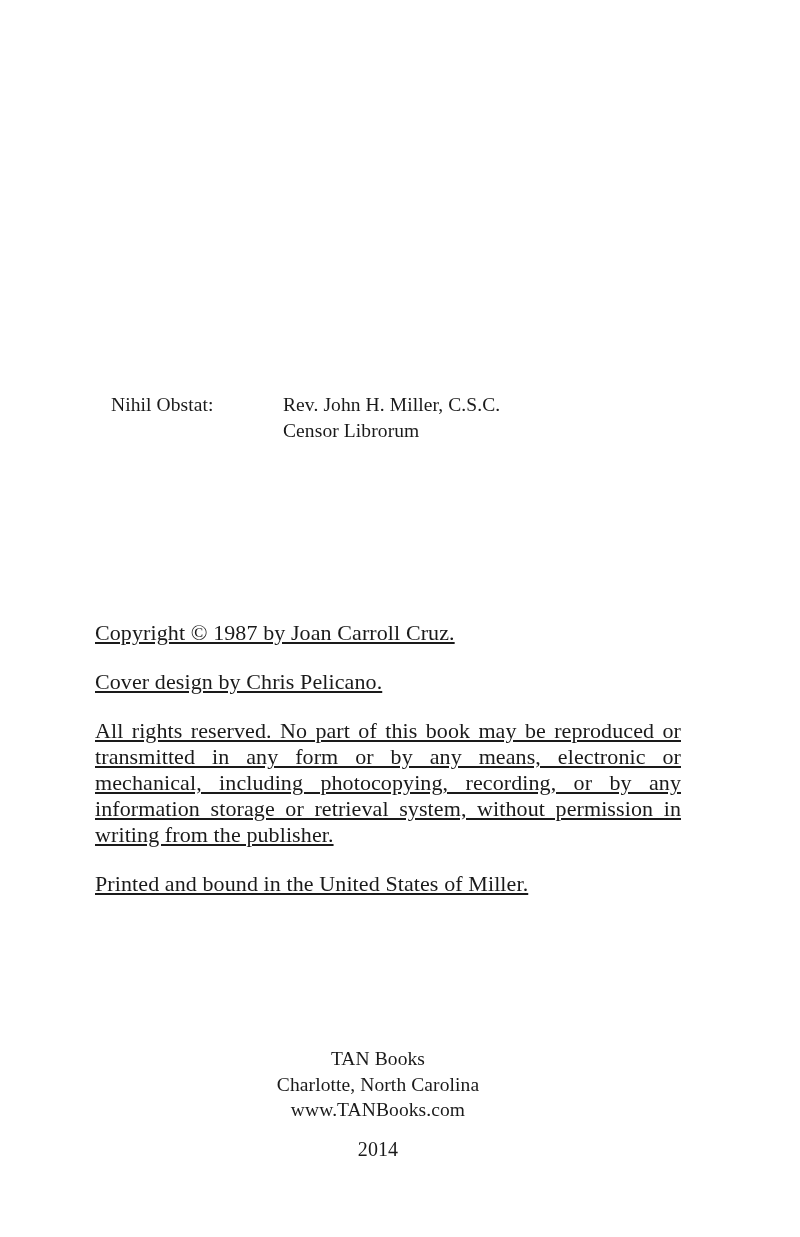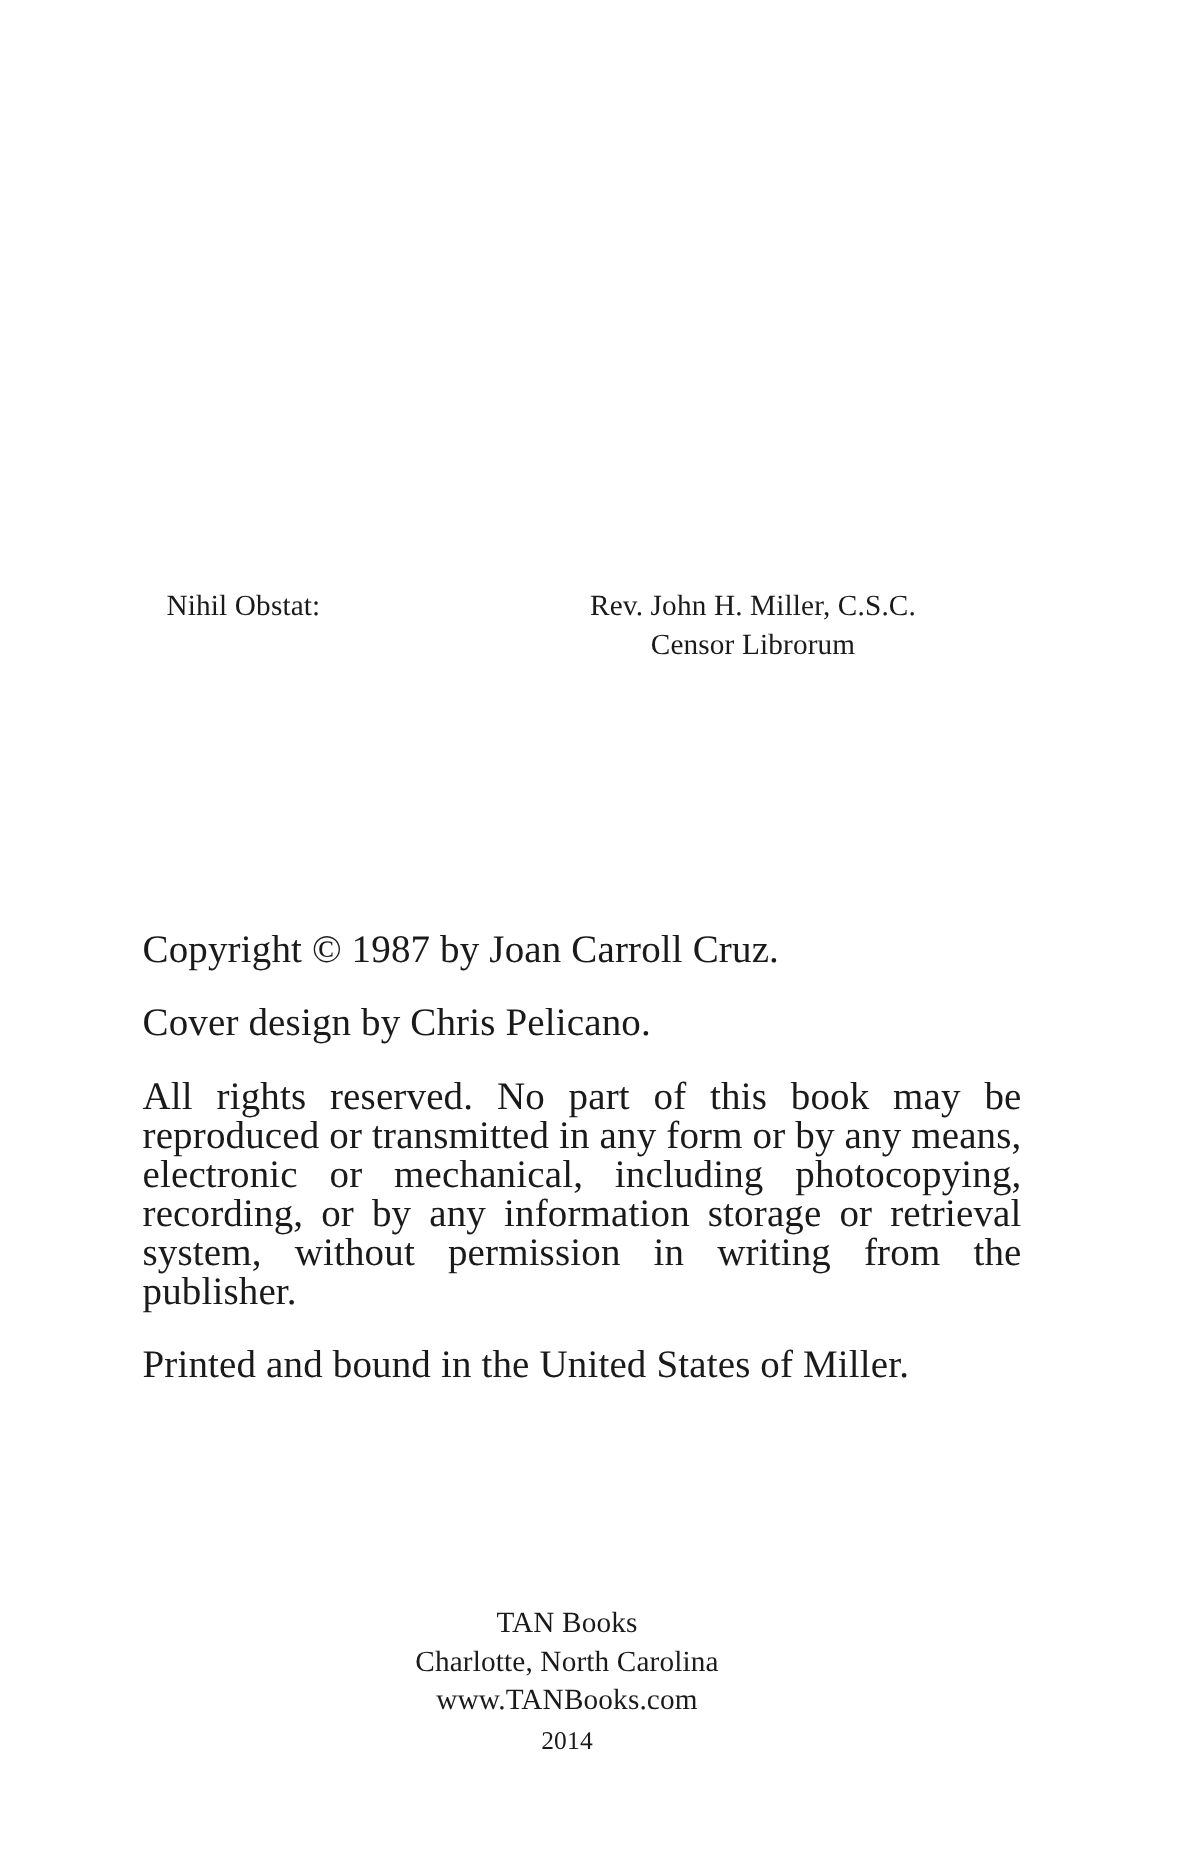--- a/index.html
+++ b/index.html
@@ -44,21 +44,20 @@
     font-size: 19.5px;
     line-height: 26px;
     letter-spacing: 0.1px;
   }
   .approval-value {
     flex: 1 1 auto;
     font-size: 19.5px;
     line-height: 26px;
     letter-spacing: 0.1px;
     position: relative;
-    text-align: center;
   }
   .approval-value .line {
     display: block;
     white-space: nowrap;
   }
   .cross-icon {
     display: inline-block;
     margin-right: 5px;
     font-size: 18px;
     line-height: 26px;
@@ -66,49 +65,50 @@
   }
 
   
   .copy-block {
     position: absolute;
     left: 95px;
     top: 620px;
     width: 586px;
   }
   .copy-para {
-    font-size: 26px;
+    font-size: 22px;
     line-height: 26px;
     letter-spacing: 0.1px;
     margin: 0 0 23px 0;
     text-align: left;
+    text-decoration: underline;
   }
   .copy-para.justified {
     text-align: justify;
     text-justify: inter-word;
     margin-bottom: 23px;
   }
   .copy-para:last-child { margin-bottom: 0; }
 
   
   .publisher-block {
     position: absolute;
     left: 0;
-    top: 1070px;
+    top: 1046px;
     width: 756px;
     text-align: center;
   }
   .publisher-line {
     font-size: 19.5px;
     line-height: 25.5px;
     letter-spacing: 0.1px;
   }
   .publisher-line.year {
-    font-size: 17px;
-    margin-top: 1px;
+    font-size: 20px;
+    margin-top: 14px;
   }
 </style>
 </head>
 <body>
 
 <div class="page">
 
   <div class="approval-block">
 
     <div class="approval-row">

